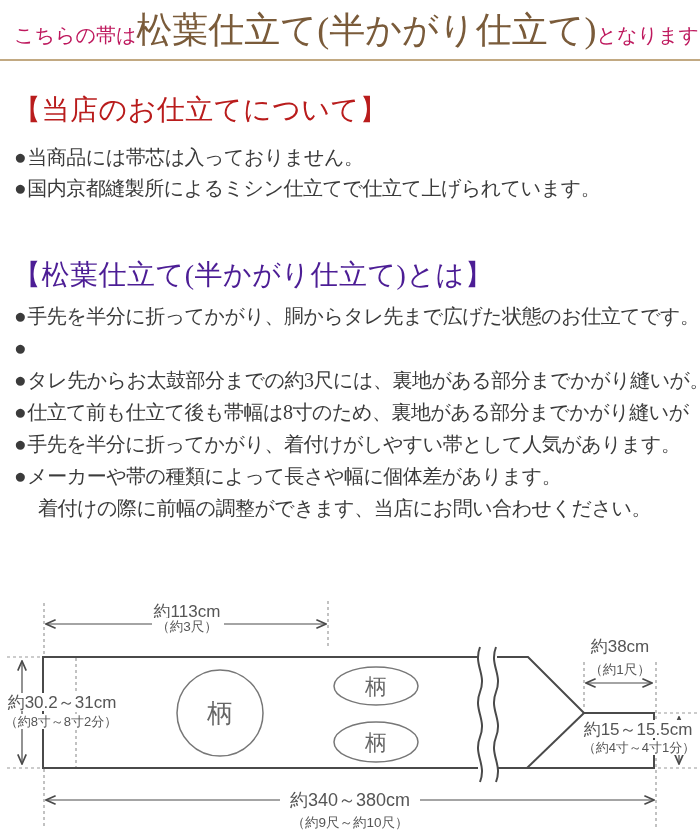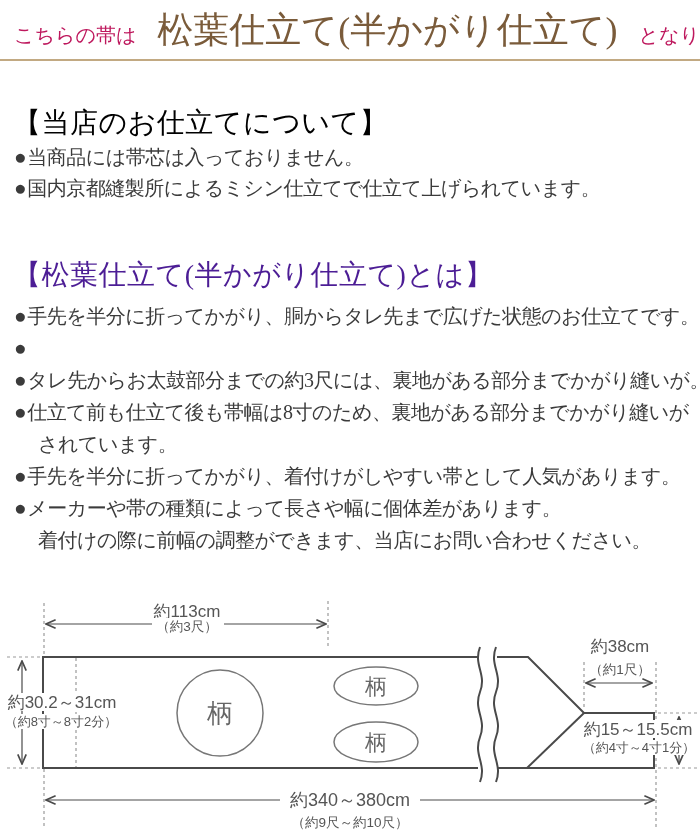--- a/index.html
+++ b/index.html
@@ -8,21 +8,21 @@
     position:relative; width:700px; height:840px; background:#fff;
     font-family:"Liberation Serif","DejaVu Serif",serif;
     color:#3b3b3b; overflow:hidden;
   }
   
   .title-row {
     position:absolute; left:14px; top:6px; width:680px;
     display:flex; align-items:baseline; white-space:nowrap;
   }
   .title-prefix, .title-suffix { font-size:20px; color:#be185d; letter-spacing:0px; }
-  .title-main { font-size:36px; letter-spacing:0px; margin:0 21px; }
+  .title-main { font-size:36px; letter-spacing:0px; margin:0 0; }
   .divider { position:absolute; left:0; top:59px; width:700px; height:2px; }
   
   .sec-heading { position:absolute; left:13px; font-size:28px; letter-spacing:0.5px; white-space:nowrap; }
   .bullet-list { position:absolute; left:14px; width:684px; }
   .b-line { display:flex; align-items:baseline; white-space:nowrap;
             font-size:20px; letter-spacing:-0.5px; }
   .sec1 .b-line { height:31px; line-height:31px; }
   .sec2 .b-line { height:32px; line-height:32px; }
   .b-dot { font-size:21px; margin-right:1px; }
   .b-cont { padding-left:24px; }
@@ -36,21 +36,21 @@
 
 <div class="page">
 
   <div class="title-row">
     <span class="title-prefix">こちらの帯は</span>
     <span class="title-main" id="title-main" style="color: rgb(122, 91, 58);">松葉仕立て(半かがり仕立て)</span>
     <span class="title-suffix">となります</span>
   </div>
   <div class="divider" id="divider" style="background: rgb(194, 169, 130);"></div>
 
-  <div class="sec-heading sec1-heading" id="sec1-heading" style="top: 104px; color: #000000;">【当店のお仕立てについて】</div>
+  <div class="sec-heading sec1-heading" id="sec1-heading" style="top: 91px; color: #b91c1c;">【当店のお仕立てについて】</div>
 
   <div class="bullet-list sec1" style="top:142px">
     <div class="b-line">
       <span class="b-dot">●</span>
       <span>当商品には帯芯は入っておりません。</span>
     </div>
     <div class="b-line">
       <span class="b-dot">●</span>
       <span>国内京都縫製所によるミシン仕立てで仕立て上げられています。</span>
     </div>
@@ -66,23 +66,20 @@
     <div class="b-line">
       <span class="b-dot">●</span>
     </div>
     <div class="b-line">
       <span class="b-dot">●</span>
       <span>タレ先からお太鼓部分までの約3尺には、裏地がある部分までかがり縫いが。</span>
     </div>
     <div class="b-line">
       <span class="b-dot">●</span>
       <span>仕立て前も仕立て後も帯幅は8寸のため、裏地がある部分までかがり縫いが</span>
-    </div>
-    <div class="b-line b-cont">
-      <span>されています。</span>
     </div>
     <div class="b-line">
       <span class="b-dot">●</span>
       <span>手先を半分に折ってかがり、着付けがしやすい帯として人気があります。</span>
     </div>
     <div class="b-line">
       <span class="b-dot">●</span>
       <span>メーカーや帯の種類によって長さや幅に個体差があります。</span>
     </div>
     <div class="b-line b-cont">

